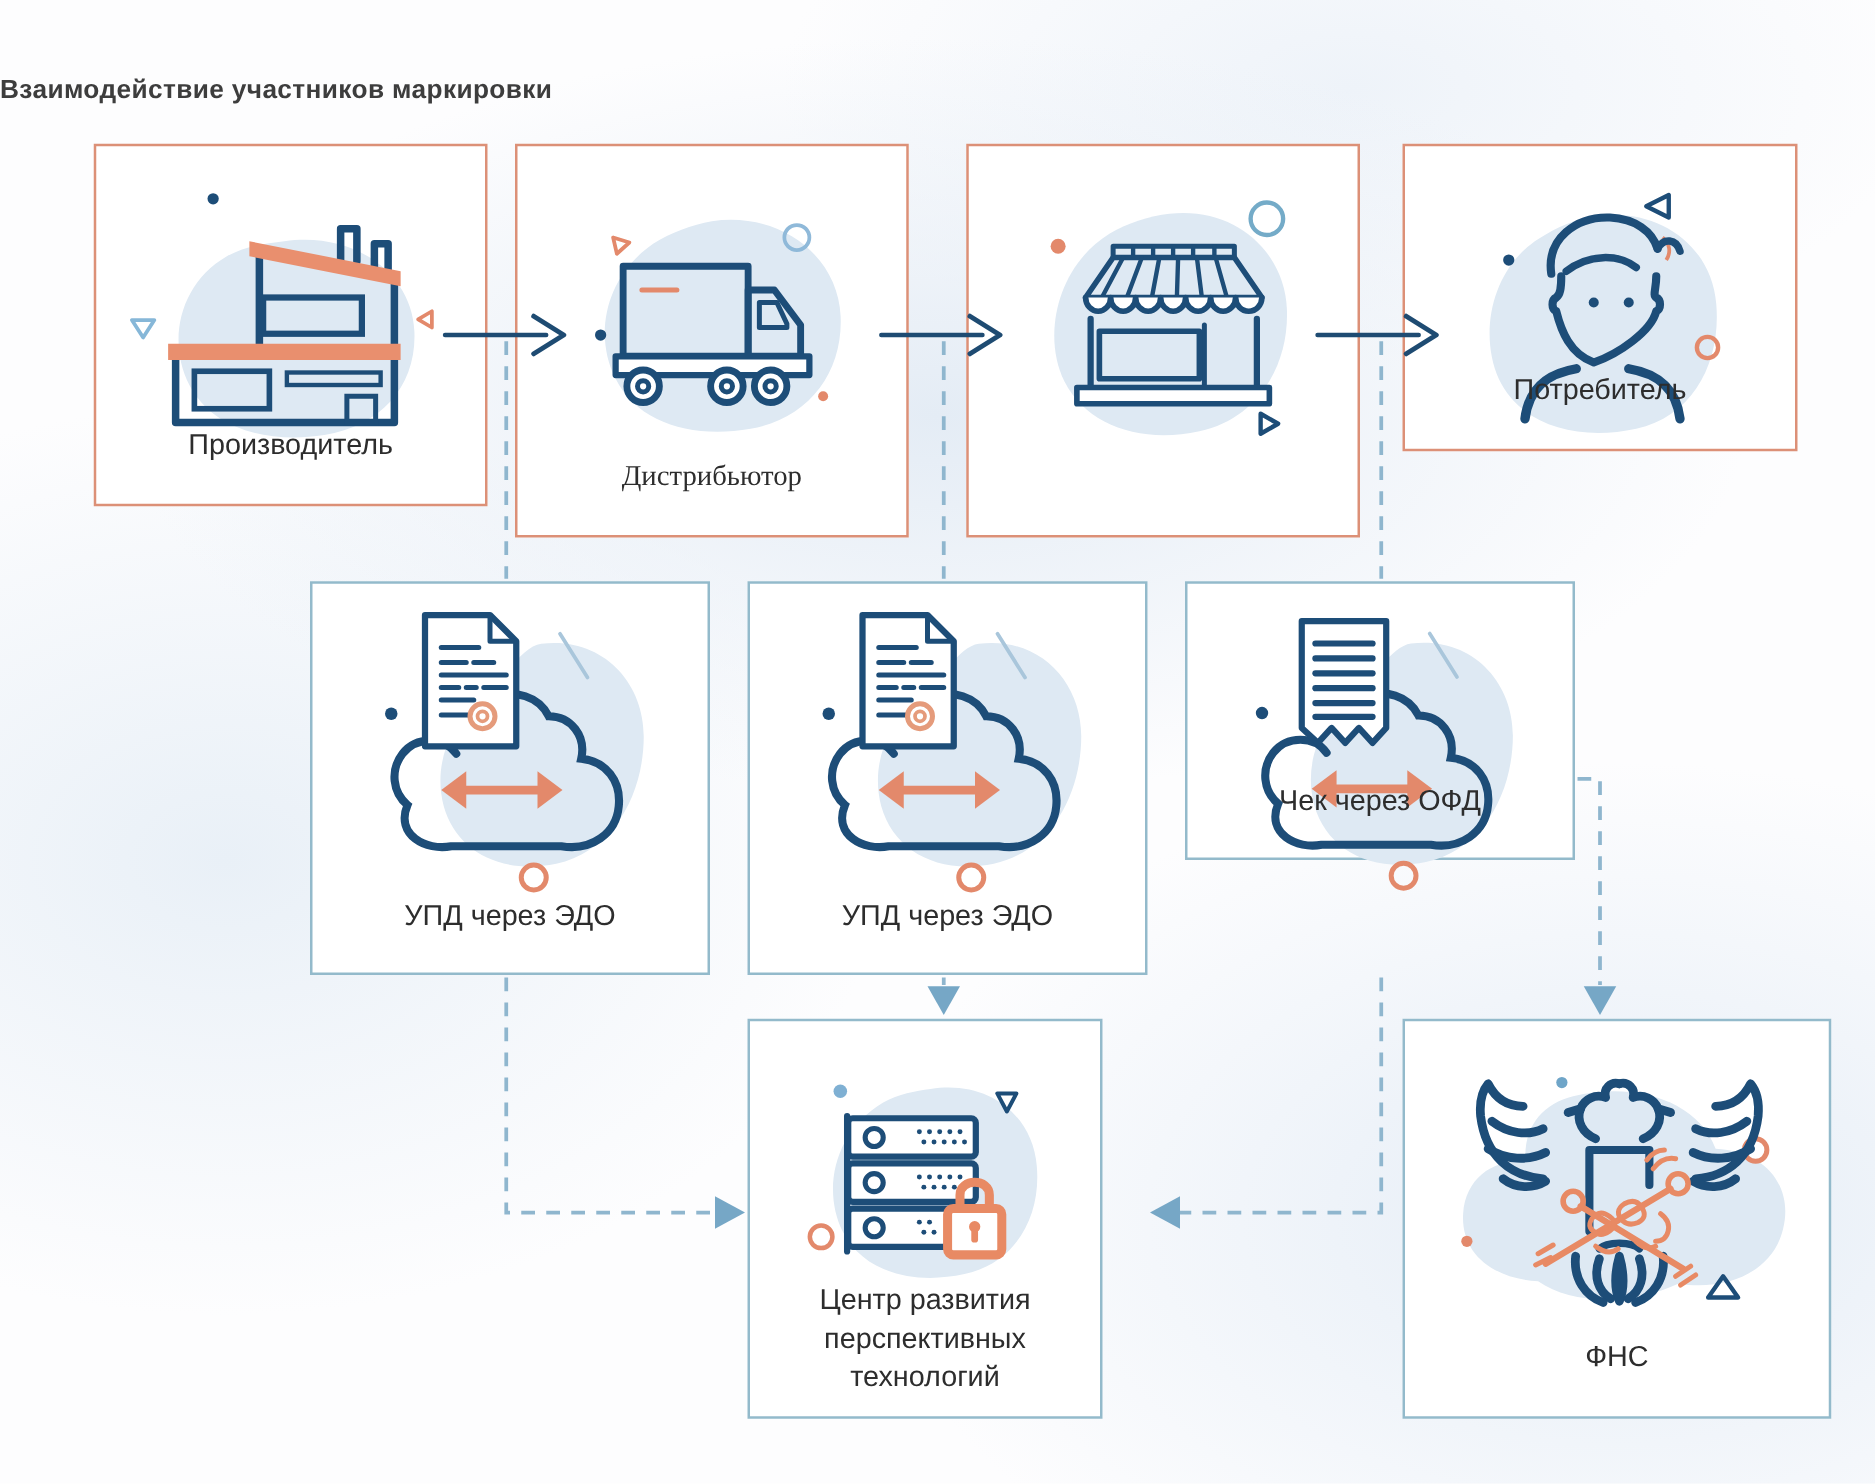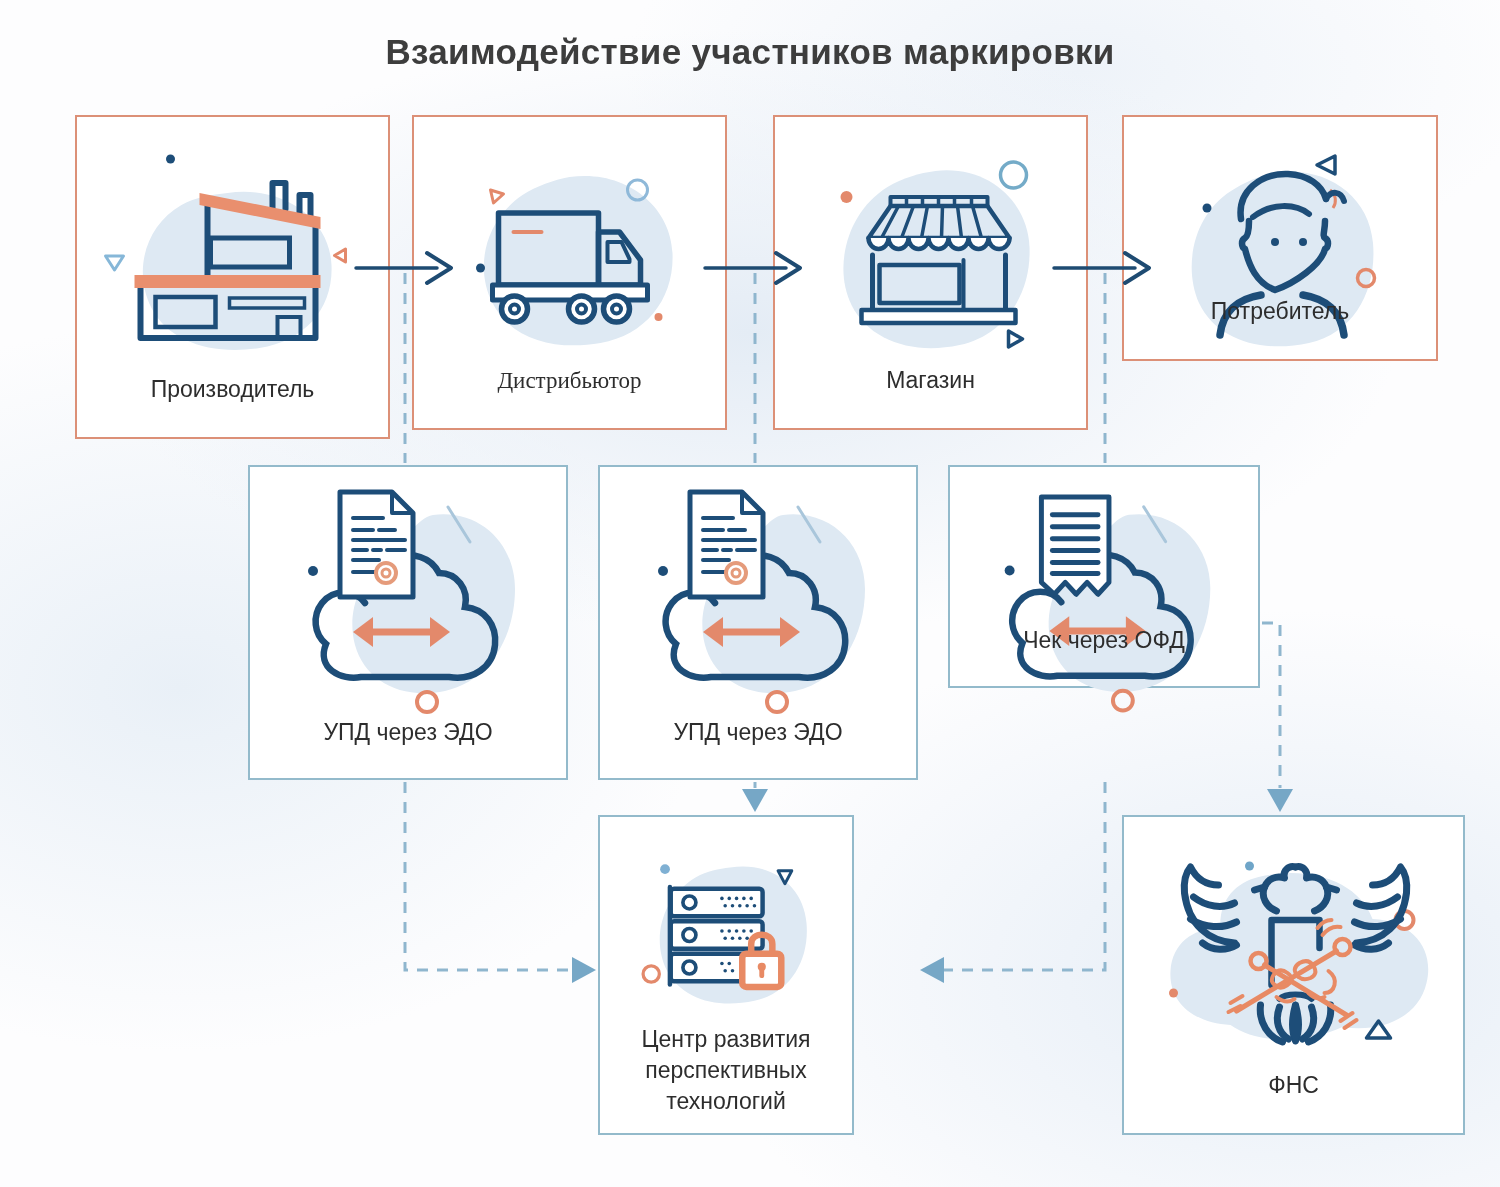--- a/index.html
+++ b/index.html
@@ -7,22 +7,22 @@
     position:relative;width:1500px;height:1187px;overflow:hidden;
     font-family:"Liberation Sans","DejaVu Sans",sans-serif;
     background:
       radial-gradient(900px 420px at 50% 28%, #e4ecf5 0%, rgba(228,236,245,0) 72%),
       radial-gradient(750px 520px at 12% 58%, #e9f0f7 0%, rgba(233,240,247,0) 70%),
       radial-gradient(850px 520px at 86% 82%, #e5edf6 0%, rgba(229,237,246,0) 70%),
       radial-gradient(650px 320px at 72% 6%, #eef3f9 0%, rgba(238,243,249,0) 70%),
       #fdfdfe;
   }
   .title{
-    position:absolute;left:0;top:32px;width:100%;margin:0;
-    text-align:center;font-size:35px;font-weight:700;color:#3d3d3d;letter-spacing:.3px;
+    position:absolute;left:0;top:60px;width:100%;margin:0;
+    font-size:21px;font-weight:700;color:#3d3d3d;letter-spacing:.3px;
   }
   .layer{position:absolute;left:0;top:0;}
   #dashed-layer{z-index:1;}
   .card{position:absolute;background:#ffffff;z-index:2;box-sizing:border-box;}
   .card.top{border:2px solid #dc9077;}
   .card.mid,.card.bottom{border:2px solid #93bacb;}
   .card .icon{position:absolute;left:0;width:100%;}
   .card.top .icon{top:26px;height:245px;}
   .card.mid .icon{top:18px;height:250px;}
   .card.bottom .icon{top:18px;height:235px;}
@@ -52,21 +52,21 @@
       <path d="M1262,623 H1280 V788"></path>
     </g>
     <g fill="#76a7c6">
       <path d="M596,970 L572,957 L572,983 Z"></path>
       <path d="M755,812 L742,789 L768,789 Z"></path>
       <path d="M920,970 L944,957 L944,983 Z"></path>
       <path d="M1280,812 L1267,789 L1293,789 Z"></path>
     </g>
   </svg>
 
-  <div class="card top" style="left:75px;top:115px;width:315px;height:324px;">
+  <div class="card top" style="left:75px;top:115px;width:315px;height:290px;">
     <svg class="icon" viewBox="0 0 310 245" preserveAspectRatio="xMidYMin meet">
       <path d="M150,50 C205,42 252,75 254,122 C256,165 228,198 182,205 C136,212 92,200 74,165 C56,130 66,84 104,62 C118,54 134,52 150,50 Z" fill="#dee9f3"></path>
       <circle cx="93" cy="16" r="4.5" fill="#1d4d78"></circle>
       <path d="M28,113 L46,113 L37,127 Z" fill="none" stroke="#86b7d8" stroke-width="3" stroke-linejoin="round"></path>
       <path d="M268,106 L268,119 L257,112.5 Z" fill="none" stroke="#e3896b" stroke-width="3" stroke-linejoin="round"></path>
       <g stroke="#1d4d78" stroke-width="6" fill="none" stroke-linecap="round" stroke-linejoin="round">
         <path d="M130,58 V134"></path>
         <path d="M238,80 V134"></path>
         <path d="M195,66 V40 H208 V66"></path>
         <path d="M222,75 V52 H233 V75"></path>
@@ -120,21 +120,20 @@
         <path d="M115,63 L93,95 H234 L212,63 Z" stroke-width="4.5"></path>
         <path d="M123,63 L106,95 M138,63 L126,95 M152,63 L146,95 M167,63 L166,95 M182,63 L186,95 M197,63 L206,95" stroke-width="3.5"></path>
         <path d="M93,95 a10,11 0 0 0 20,0 a10,11 0 0 0 20,0 a10,11 0 0 0 20,0 a10,11 0 0 0 20,0 a10,11 0 0 0 20,0 a10,11 0 0 0 20,0 a10.5,11 0 0 0 21,0" stroke-width="4.5" fill="#ffffff"></path>
         <path d="M97,112 V167" stroke-width="5"></path>
         <path d="M230,112 V167" stroke-width="5"></path>
         <path d="M188,117 V167" stroke-width="4"></path>
         <rect x="104" y="122" width="80" height="38" stroke-width="4.5"></rect>
         <rect x="86" y="167" width="154" height="13" stroke-width="4.5" fill="#ffffff"></rect>
       </g>
     </svg>
-    <div class="card-label">Магазин</div>
   </div>
 
   <div class="card top" style="left:1122px;top:115px;width:316px;height:246px;">
     <svg class="icon" viewBox="0 0 310 245" preserveAspectRatio="xMidYMin meet">
       <path d="M150,30 C200,22 244,52 248,100 C252,146 230,190 184,200 C138,210 92,198 74,160 C58,124 68,72 106,48 C120,39 136,32 150,30 Z" fill="#dee9f3"></path>
       <path d="M210,13 L210,31 L192,22 Z" fill="none" stroke="#1d4d78" stroke-width="3.5" stroke-linejoin="round"></path>
       <circle cx="82" cy="65" r="4.5" fill="#1d4d78"></circle>
       <circle cx="241" cy="135" r="8.5" fill="none" stroke="#e3896b" stroke-width="3.5"></circle>
       <path d="M205,47 C211,52 212,59 208,65" fill="none" stroke="#e3896b" stroke-width="3"></path>
       <g stroke="#1d4d78" fill="none" stroke-linecap="round" stroke-linejoin="round">
@@ -225,21 +224,21 @@
       </g>
       <g>
         <path d="M114,147 H183" stroke="#e3896b" stroke-width="7" stroke-linecap="round"></path>
         <path d="M100,147 L120,132 L120,162 Z" fill="#e3896b"></path>
         <path d="M197,147 L177,132 L177,162 Z" fill="#e3896b"></path>
       </g>
     </svg>
     <div class="card-label">Чек через ОФД</div>
   </div>
 
-  <div class="card bottom" style="left:598px;top:815px;width:256px;height:320px;">
+  <div class="card bottom" style="left:598px;top:815px;width:284px;height:320px;">
     <svg class="icon" viewBox="0 0 310 235" preserveAspectRatio="xMidYMin meet">
       <path d="M160,40 C210,32 250,62 254,108 C258,152 236,194 190,204 C144,214 100,202 82,166 C64,130 74,78 118,52 C132,44 146,42 160,40 Z" fill="#dee9f3"></path>
       <circle cx="80" cy="42" r="6" fill="#7fb0d3"></circle>
       <path d="M219,44 L236,44 L227.5,60 Z" fill="none" stroke="#1d4d78" stroke-width="3.5" stroke-linejoin="round"></path>
       <circle cx="63" cy="171" r="10" fill="none" stroke="#e3896b" stroke-width="4"></circle>
       <g stroke="#1d4d78" fill="#ffffff" stroke-linejoin="round" stroke-linecap="round">
         <rect x="87" y="66" width="113" height="34" rx="4" stroke-width="5.5"></rect>
         <rect x="87" y="106" width="113" height="34" rx="4" stroke-width="5.5"></rect>
         <rect x="87" y="146" width="113" height="34" rx="4" stroke-width="5.5"></rect>
         <path d="M86,64 V184" stroke-width="5.5" fill="none"></path>

